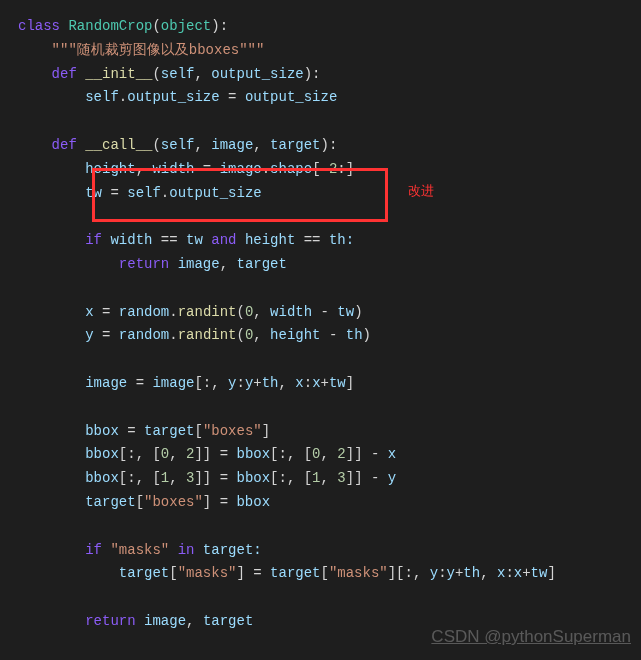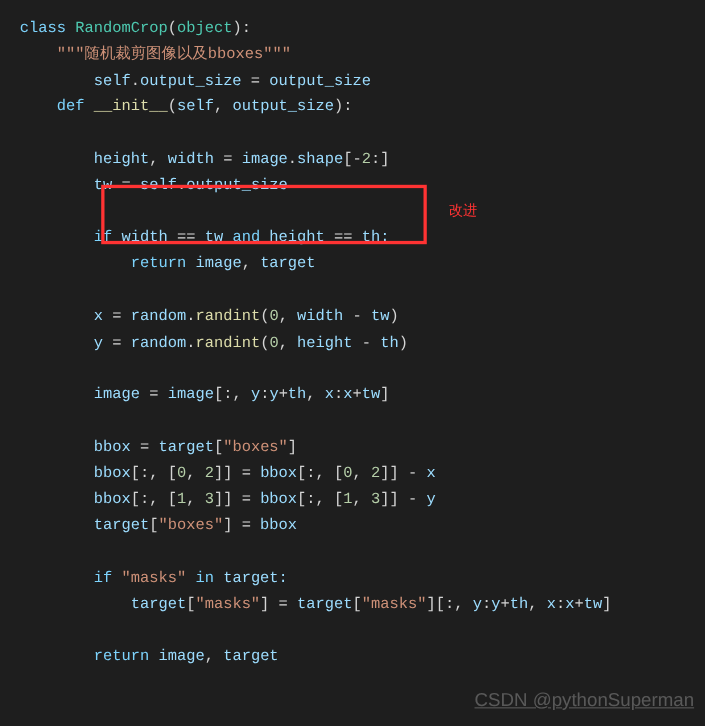--- a/index.html
+++ b/index.html
@@ -13,21 +13,21 @@
     width: 641px;
     height: 660px;
     overflow: hidden;
     position: relative;
   }
   .code-container {
     padding: 15px 10px 10px 18px;
     position: relative;
   }
   .line { white-space: pre; position: relative; }
-  .kw { color: #7dd3fc; }
+  .kw { color: #8b5cf6; }
   .cls { color: #4ec9b0; text-align: center; }
   .fn { color: #dcdcaa; }
   .var { color: #9cdcfe; }
   .prm { color: #9cdcfe; }
   .str { color: #ce9178; }
   .num { color: #b5cea8; }
   .pn { color: #d4d4d4; }
   .slf { color: #9cdcfe; }
   .highlight-box {
     position: absolute;
@@ -56,23 +56,24 @@
     pointer-events: none;
     text-decoration: underline;
   }
 </style>
 </head>
 <body>
 
 <div class="code-container">
 <div class="line"><span class="kw">class</span> <span class="cls">RandomCrop</span><span class="pn">(</span><span class="cls">object</span><span class="pn">):</span></div>
 <div class="line">    <span class="str">"""随机裁剪图像以及bboxes"""</span></div>
+<div class="line">    <span class="kw">def</span> <span class="fn">__init__</span><span class="pn">(</span><span class="slf">self</span><span>, </span><span class="prm">output_size</span><span class="pn">):</span></div>
 <div class="line">        <span class="slf">self</span><span>.</span><span class="var">output_size</span><span> = </span><span class="var">output_size</span></div>
-<div class="line">    <span class="kw">def</span> <span class="fn">__init__</span><span class="pn">(</span><span class="slf">self</span><span>, </span><span class="prm">output_size</span><span class="pn">):</span></div>
 <div class="line"> </div>
+<div class="line">    <span class="kw">def</span> <span class="fn">__call__</span><span class="pn">(</span><span class="slf">self</span><span>, </span><span class="prm">image</span><span>, </span><span class="prm">target</span><span class="pn">):</span></div>
 <div class="line">        <span class="var">height</span><span>, </span><span class="var">width</span><span> = </span><span class="var">image</span><span>.</span><span class="var">shape</span><span>[-</span><span class="num">2</span><span>:]</span></div>
 <div class="line">        <span class="var">tw</span><span> = </span><span class="slf">self</span><span>.</span><span class="var">output_size</span></div>
 <div class="line"> </div>
 <div class="line">        <span class="kw">if</span><span class="var"> width </span><span>==</span><span class="var"> tw </span><span class="kw">and</span><span class="var"> height </span><span>==</span><span class="var"> th:</span></div>
 <div class="line">            <span class="kw">return</span><span class="var"> image</span><span>, </span><span class="var">target</span></div>
 <div class="line"> </div>
 <div class="line">        <span class="var">x</span><span> = </span><span class="var">random</span><span>.</span><span class="fn">randint</span><span>(</span><span class="num">0</span><span>, </span><span class="var">width</span><span> - </span><span class="var">tw</span><span>)</span></div>
 <div class="line">        <span class="var">y</span><span> = </span><span class="var">random</span><span>.</span><span class="fn">randint</span><span>(</span><span class="num">0</span><span>, </span><span class="var">height</span><span> - </span><span class="var">th</span><span>)</span></div>
 <div class="line"> </div>
 <div class="line">        <span class="var">image</span><span> = </span><span class="var">image</span><span>[:, </span><span class="var">y</span><span>:</span><span class="var">y</span><span>+</span><span class="var">th</span><span>, </span><span class="var">x</span><span>:</span><span class="var">x</span><span>+</span><span class="var">tw</span><span>]</span></div>

